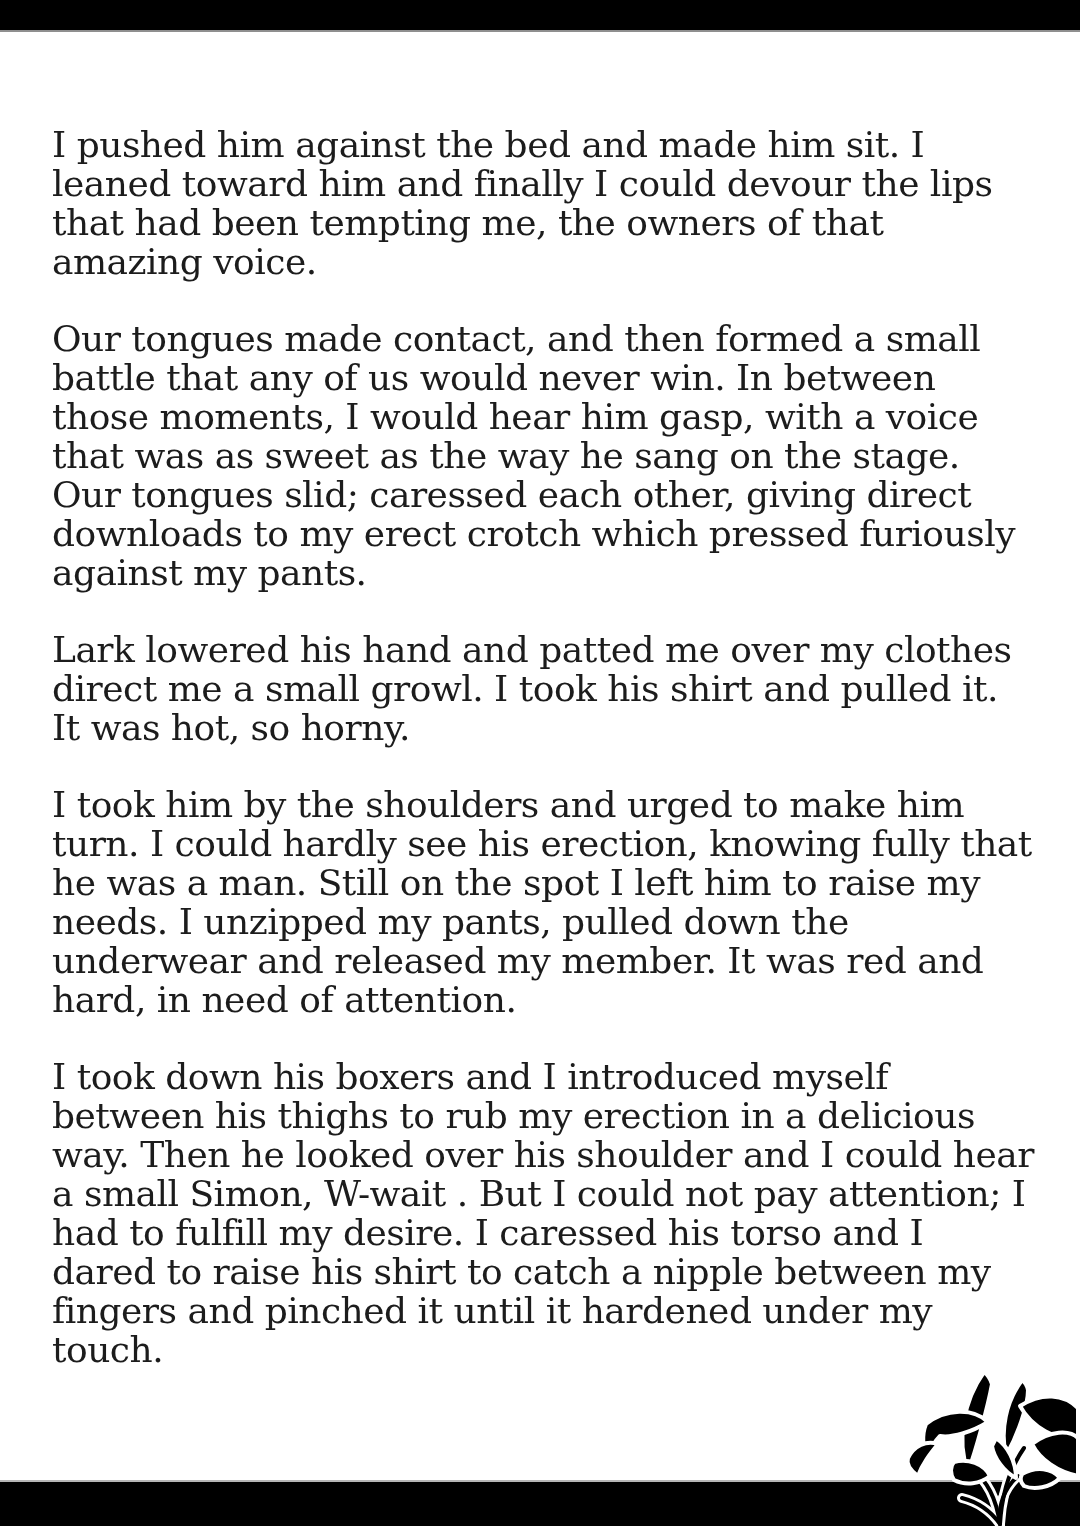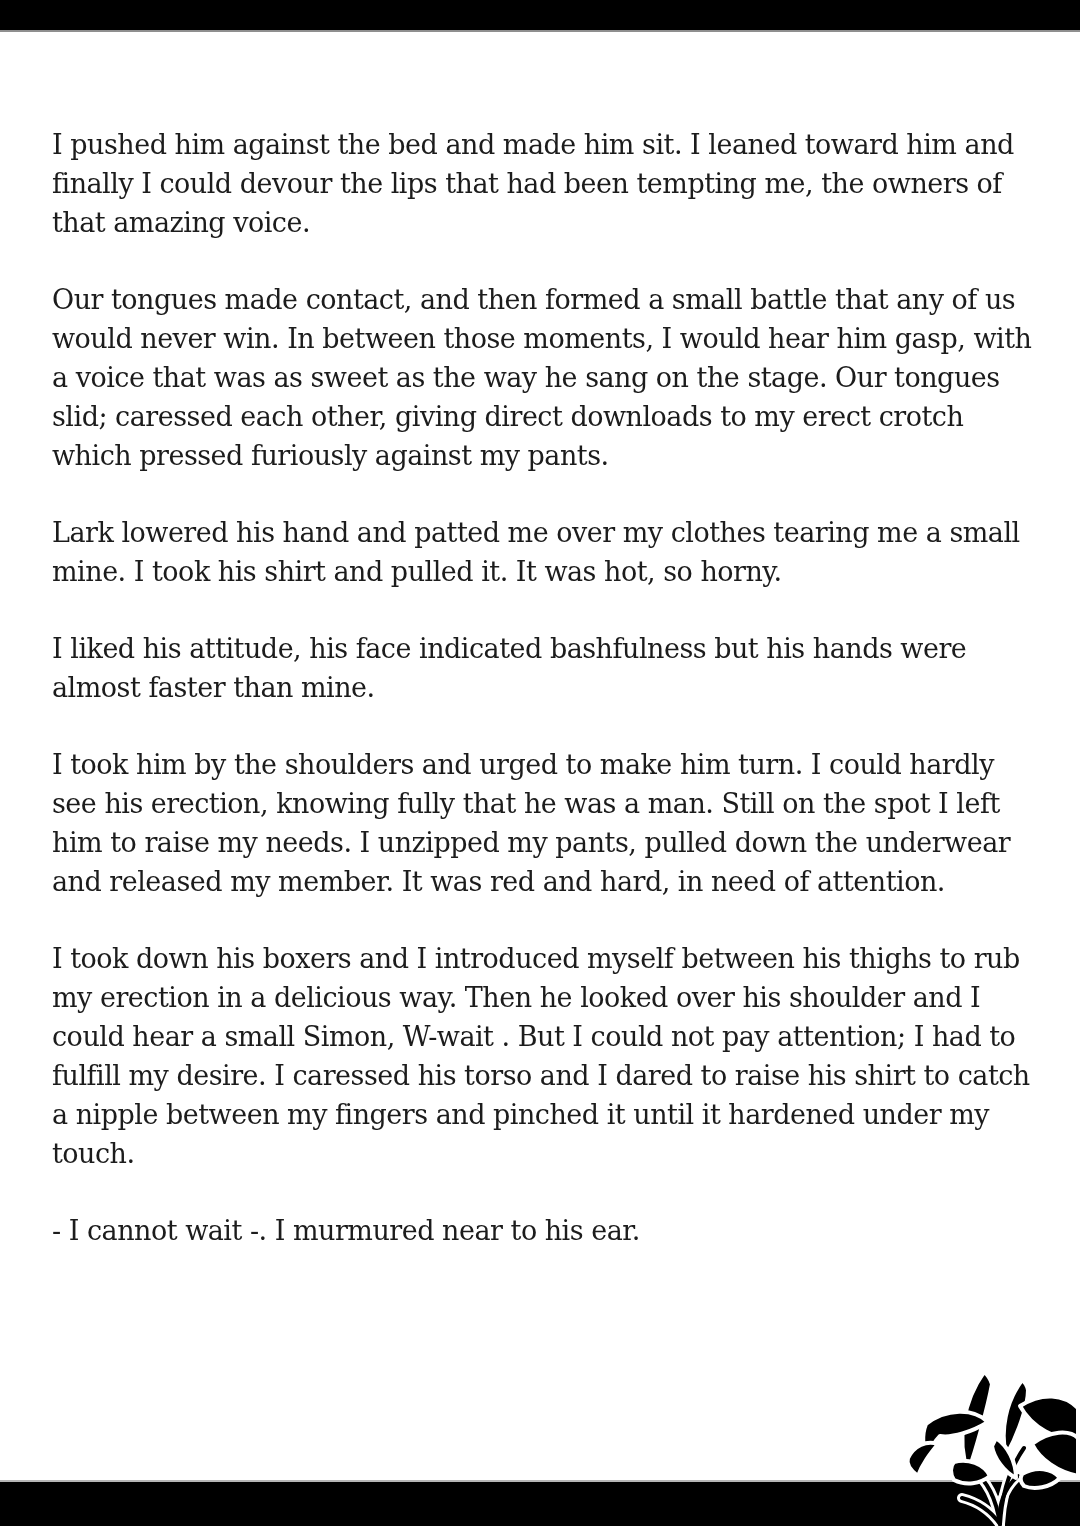--- a/index.html
+++ b/index.html
@@ -33,21 +33,21 @@
   .content {
     position: absolute;
     top: 32px;
     left: 0;
     right: 0;
     padding: 93px 44px 0 52px;
     box-sizing: border-box;
   }
   .para {
     margin: 0 0 38px 0;
-    font-size: 27px;
+    font-size: 36px;
     line-height: 39px;
     letter-spacing: -0.5px;
     color: #1c1c1c;
     text-align: left;
   }
   .ornament {
     position: absolute;
     right: 0;
     bottom: 0;
     width: 180px;
@@ -60,25 +60,23 @@
 <body>
 
 <div class="page">
 
   <div class="top-bar"></div>
 
   <div class="content">
     <div id="paragraphs">
         <p class="para">I pushed him against the bed and made him sit. I leaned toward him and finally I could devour the lips that had been tempting me, the owners of that amazing voice.</p>
         <p class="para">Our tongues made contact, and then formed a small battle that any of us would never win. In between those moments, I would hear him gasp, with a voice that was as sweet as the way he sang on the stage. Our tongues slid; caressed each other, giving direct downloads to my erect crotch which pressed furiously against my pants.</p>
-        <p class="para">Lark lowered his hand and patted me over my clothes tearing me a small mine. I took his shirt and pulled it. It was hot, so horny.</p>
-        <p class="para">I liked his attitude, his face indicated bashfulness but his hands were almost faster than mine.</p>
+        <p class="para">Lark lowered his hand and patted me over my clothes direct me a small growl. I took his shirt and pulled it. It was hot, so horny.</p>
         <p class="para">I took him by the shoulders and urged to make him turn. I could hardly see his erection, knowing fully that he was a man. Still on the spot I left him to raise my needs. I unzipped my pants, pulled down the underwear and released my member. It was red and hard, in need of attention.</p>
         <p class="para">I took down his boxers and I introduced myself between his thighs to rub my erection in a delicious way. Then he looked over his shoulder and I could hear a small  Simon, W-wait . But I could not pay attention; I had to fulfill my desire. I caressed his torso and I dared to raise his shirt to catch a nipple between my fingers and pinched it until it hardened under my touch.</p>
-        <p class="para">- I cannot wait -. I murmured near to his ear.</p>
       </div>
   </div>
 
   <svg class="ornament" viewBox="0 0 180 160" xmlns="http://www.w3.org/2000/svg">
 
     <g fill="none" stroke="#ffffff" stroke-width="10" stroke-linecap="round">
       <path d="M100 158 C96 132 88 116 70 100"></path>
       <path d="M100 158 C102 126 110 102 124 82"></path>
       <path d="M100 158 C98 140 104 122 118 110"></path>
       <path d="M100 158 C90 144 78 136 62 132"></path>

